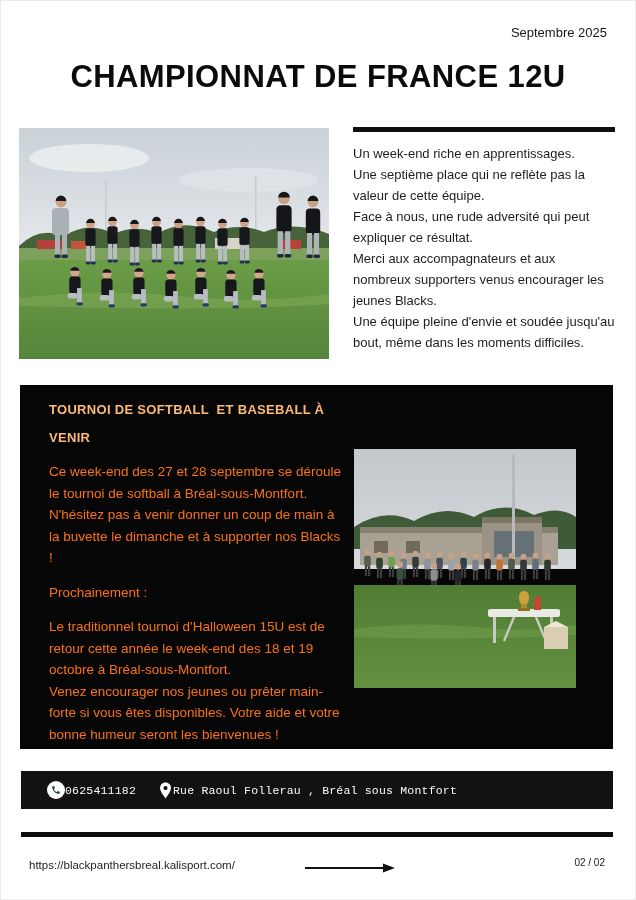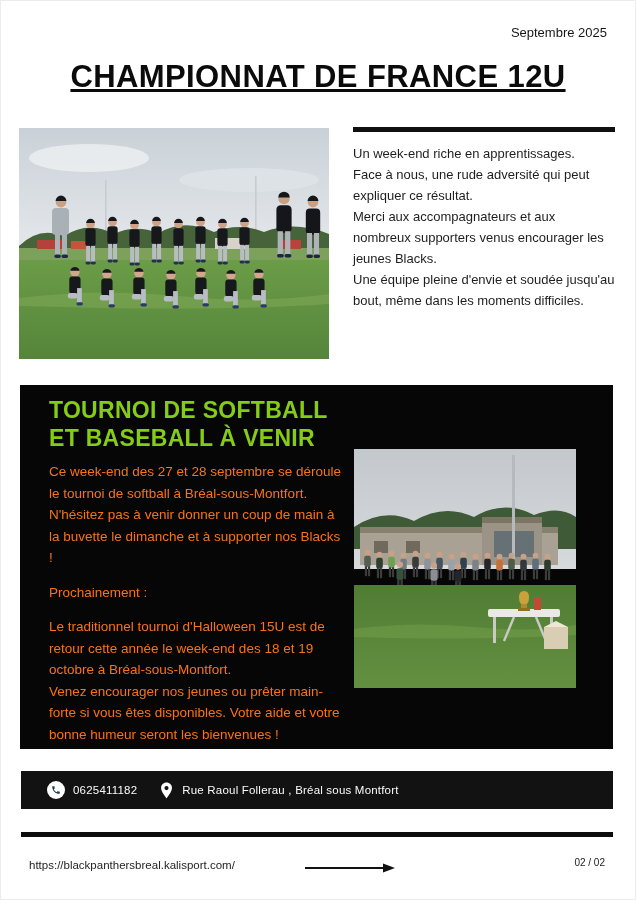--- a/index.html
+++ b/index.html
@@ -5,41 +5,41 @@
   * { margin:0; padding:0; box-sizing:border-box; }
   html,body { background:#ffffff; }
   body { font-family:"Liberation Sans", sans-serif; }
   .page {
     position:relative; width:636px; height:900px; margin:0 auto;
     background:#ffffff; border:1px solid #ececec; overflow:hidden;
   }
   .date { position:absolute; top:24px; right:28px; font-size:13px; color:#161616; }
   .main-title {
     position:absolute; top:58px; left:0; width:100%; text-align:center;
-    font-size:31px; font-weight:700; letter-spacing:.4px; color:#0b0b0b;text-decoration:underline;
+    font-size:31px; font-weight:700; letter-spacing:.4px; color:#0b0b0b;
   }
   .team-photo { position:absolute; left:18px; top:127px; width:310px; height:231px; display:block; }
   .intro-col { position:absolute; left:352px; top:126px; width:262px; }
   .intro-rule { height:5px; background:#101010; margin-bottom:11px; }
   .intro-col p { font-size:13px; line-height:21px; color:#1e1e1e; }
   .section {
     position:absolute; left:19px; top:384px; width:593px; height:364px;
     background:#060606; color:#f2f2f2; padding:11px 0 0 29px;
   }
-  .section-title { font-size:23px; font-weight:700; line-height:28px; letter-spacing:.3px; color:#84cc16; width:300px; white-space:pre-wrap; }
+  .section-title { font-size:13px; font-weight:700; line-height:28px; letter-spacing:.3px; color:#fdba74; width:300px; white-space:pre-wrap; }
   .section-body { width:294px; margin-top:9px; }
   .section-body p { font-size:13.5px; line-height:21.5px; color:#f97316; }
   .section-body p.gap { margin-top:13px; }
   .crowd-photo { position:absolute; left:334px; top:64px; width:222px; height:239px; display:block; }
   .footer-bar {
     position:absolute; left:20px; top:770px; width:592px; height:38px;
     background:#121212; display:flex; align-items:center; padding:0 10px 0 26px;
     color:#fafafa;
   }
-  .contact { display:flex; align-items:center; gap:8px; margin-right:22px; white-space:nowrap; }
+  .contact { display:flex; align-items:center; gap:0; margin-right:22px; white-space:nowrap;font-family:Liberation Mono, monospace; }
   .contact:last-child { margin-right:0; }
   .contact .label { font-size:11.5px; letter-spacing:.2px; }
   .icon-circle {
     width:18px; height:18px; border-radius:50%; background:#ffffff;
     display:flex; align-items:center; justify-content:center; flex:0 0 auto;
   }
   .bottom-rule { position:absolute; left:20px; top:831px; width:592px; height:5px; background:#0d0d0d; }
   .site-url { position:absolute; left:28px; top:858px; font-size:11.5px; color:#242424; text-decoration:none;text-align:right; }
   .arrow-wrap { position:absolute; left:304px; top:859px; width:90px; height:12px; }
   .page-num { position:absolute; right:30px; top:856px; font-size:10px; color:#1a1a1a; }
@@ -120,20 +120,21 @@
     <use href="#kidkneel" x="108" y="137" width="26" height="46"></use>
     <use href="#kidkneel" x="140" y="139" width="26" height="46"></use>
     <use href="#kidkneel" x="170" y="137" width="26" height="46"></use>
     <use href="#kidkneel" x="200" y="139" width="26" height="46"></use>
     <use href="#kidkneel" x="228" y="138" width="26" height="46"></use>
   </svg>
 
   <div class="intro-col">
     <div class="intro-rule"></div>
     <p>Un week-end riche en apprentissages.</p>
+    <p>Une septième place qui ne reflète pas la valeur de cette équipe.</p>
     <p>Face à nous, une rude adversité qui peut expliquer ce résultat.</p>
     <p>Merci aux accompagnateurs et aux nombreux supporters venus encourager les jeunes Blacks.</p>
     <p>Une équipe pleine d'envie et soudée jusqu'au bout, même dans les moments difficiles.</p>
   </div>
 
   <div class="section">
     <h2 class="section-title">TOURNOI DE SOFTBALL  ET BASEBALL À VENIR</h2>
     <div class="section-body">
       <p>Ce week-end des 27 et 28 septembre se déroule le tournoi de softball à Bréal-sous-Montfort.</p>
       <p>N'hésitez pas à venir donner un coup de main à la buvette le dimanche et à supporter nos Blacks !</p>

